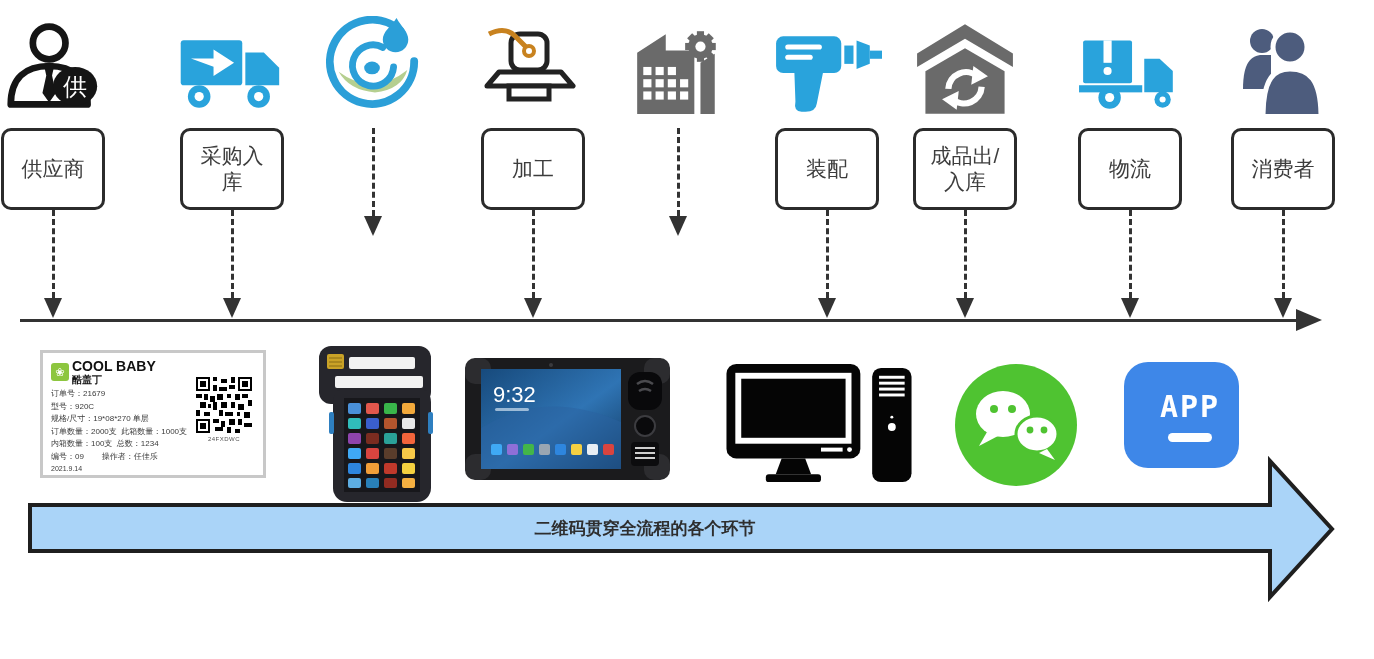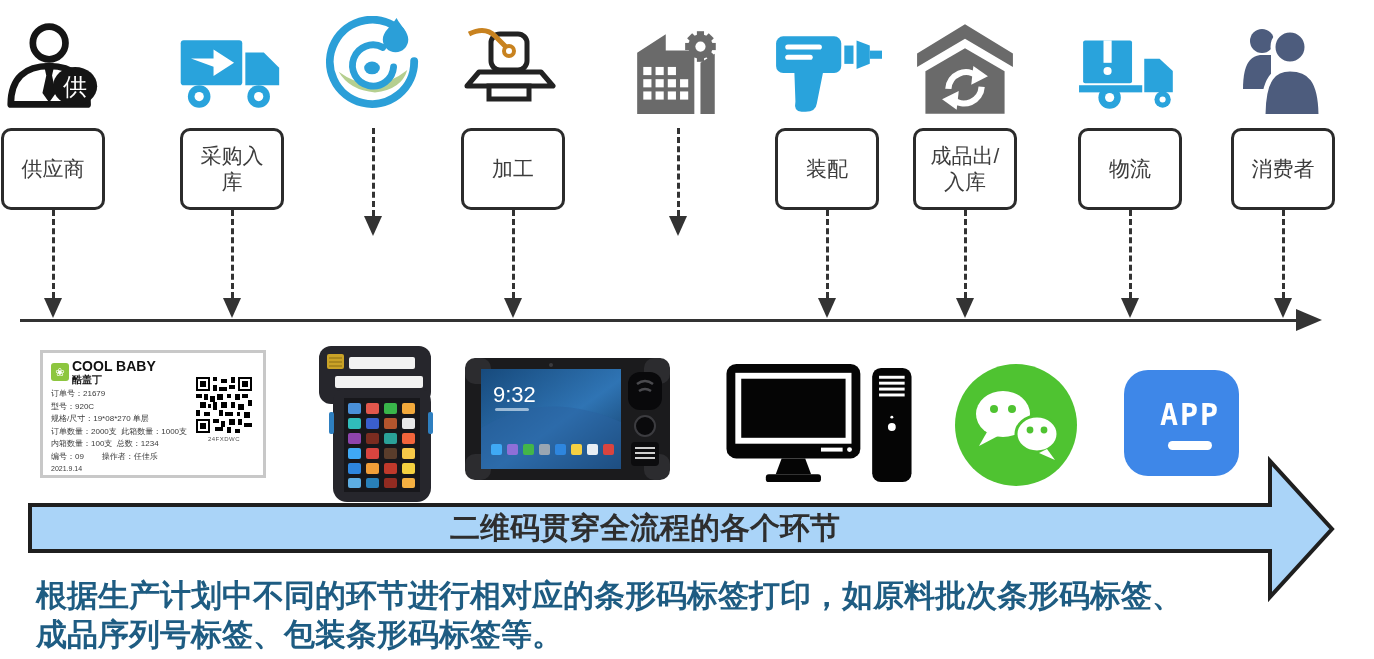--- a/index.html
+++ b/index.html
@@ -22,28 +22,28 @@
   .label-card{left:40px;top:350px;width:226px;height:128px;background:#fff;border:3px solid #c8c8c8;
               box-sizing:border-box;padding:6px 8px;font-size:8px;color:#3a3a3a;}
   .brand-row{display:flex;align-items:center;gap:3px;margin-bottom:3px;}
   .brand-logo{width:18px;height:18px;background:#8dc63f;border-radius:3px;color:#fff;font-size:11px;
               display:flex;align-items:center;justify-content:center;}
   .brand-en{font-weight:bold;font-size:14px;line-height:1.1;color:#111;}
   .brand-cn{font-weight:bold;font-size:10px;line-height:1.1;color:#111;}
   .card-line{line-height:12.5px;white-space:pre;}
   .card-qr{position:absolute;right:10px;top:24px;width:58px;text-align:center;}
   .qr-caption{font-size:6px;color:#555;margin-top:1px;letter-spacing:.5px;}
-  .app-badge{left:1124px;top:370px;width:98px;height:106px;background:#3e87e8;border-radius:24px;
+  .app-badge{left:1124px;top:362px;width:98px;height:106px;background:#3e87e8;border-radius:24px;
              display:flex;flex-direction:column;align-items:center;justify-content:center;}
   .app-badge-text{color:#fff;font-weight:bold;font-size:30px;letter-spacing:2px;font-family:"DejaVu Sans Mono",monospace;}
   .app-badge-bar{width:44px;height:9px;background:#fff;border-radius:5px;margin-top:9px;}
   
   .banner-svg{position:absolute;left:20px;top:455px;}
   .banner-text{position:absolute;left:20px;top:505px;width:1250px;height:46px;display:flex;align-items:center;
-               justify-content:center;font-size:30px;font-weight:bold;color:#2e2e2e;}
+               justify-content:center;font-size:17px;font-weight:bold;color:#2e2e2e;}
   
   .description{position:absolute;left:36px;top:576px;width:1310px;font-family:"Liberation Serif","DejaVu Serif",serif;
                font-weight:bold;font-size:31px;line-height:1.27;color:#1e5c82;white-space:pre-line;}
 </style>
 </head>
 <body>
 
 <div id="canvas">
 
   <div class="stage" style="left:-9px">
@@ -90,21 +90,21 @@
         <path d="M78 15 A43 43 0 1 0 92 46" fill="none" stroke="#2b9fd8" stroke-width="8" stroke-linecap="round"></path>
         <path d="M60 32 A21 21 0 1 0 71 52" fill="none" stroke="#2b9fd8" stroke-width="7" stroke-linecap="round"></path>
         <ellipse cx="49" cy="53" rx="8" ry="6.5" fill="#2b9fd8"></ellipse>
         <path d="M74 2 C79 11 86 16 86 24 A13 13 0 0 1 60 24 C60 16 68 11 74 2 Z" fill="#2b9fd8"></path>
       </svg>
     </div>
     <div class="dash-line"></div>
     <div class="dash-head"></div>
   </div>
 
-  <div class="stage" style="left:451px">
+  <div class="stage" style="left:471px">
     <div class="icon-area">
       <svg width="100" height="88" viewBox="0 0 100 88">
         <rect x="28" y="8" width="36" height="36" rx="9" fill="#fff" stroke="#222" stroke-width="5"></rect>
         <path d="M6 8 Q22 0 32 10 L44 22" fill="none" stroke="#c8821f" stroke-width="5"></path>
         <circle cx="46" cy="25" r="5" fill="#fff" stroke="#c8821f" stroke-width="4"></circle>
         <path d="M16 46 L78 46 L90 60 L4 60 Z" fill="#fff" stroke="#222" stroke-width="5" stroke-linejoin="round"></path>
         <rect x="26" y="60" width="40" height="13" fill="#fff" stroke="#222" stroke-width="5"></rect>
       </svg>
     </div>
     <div class="stage-box">
@@ -407,16 +407,14 @@
   <div class="device app-badge">
     <div class="app-badge-text">APP</div>
     <div class="app-badge-bar"></div>
   </div>
 
   <svg class="banner-svg" width="1320" height="150" viewBox="0 0 1320 150">
     <polygon points="10,50 1250,50 1250,6 1312,74 1250,142 1250,96 10,96" fill="#aad4f8" stroke="#1f1f1f" stroke-width="4" stroke-linejoin="miter"></polygon>
   </svg>
   <div class="banner-text">二维码贯穿全流程的各个环节</div>
 
-  <div class="description">根据生产计划中不同的环节进行相对应的条形码标签打印，如原料批次条形码标签、
-成品序列号标签、包装条形码标签等。</div>
 
 </div>
 
 </body></html>

